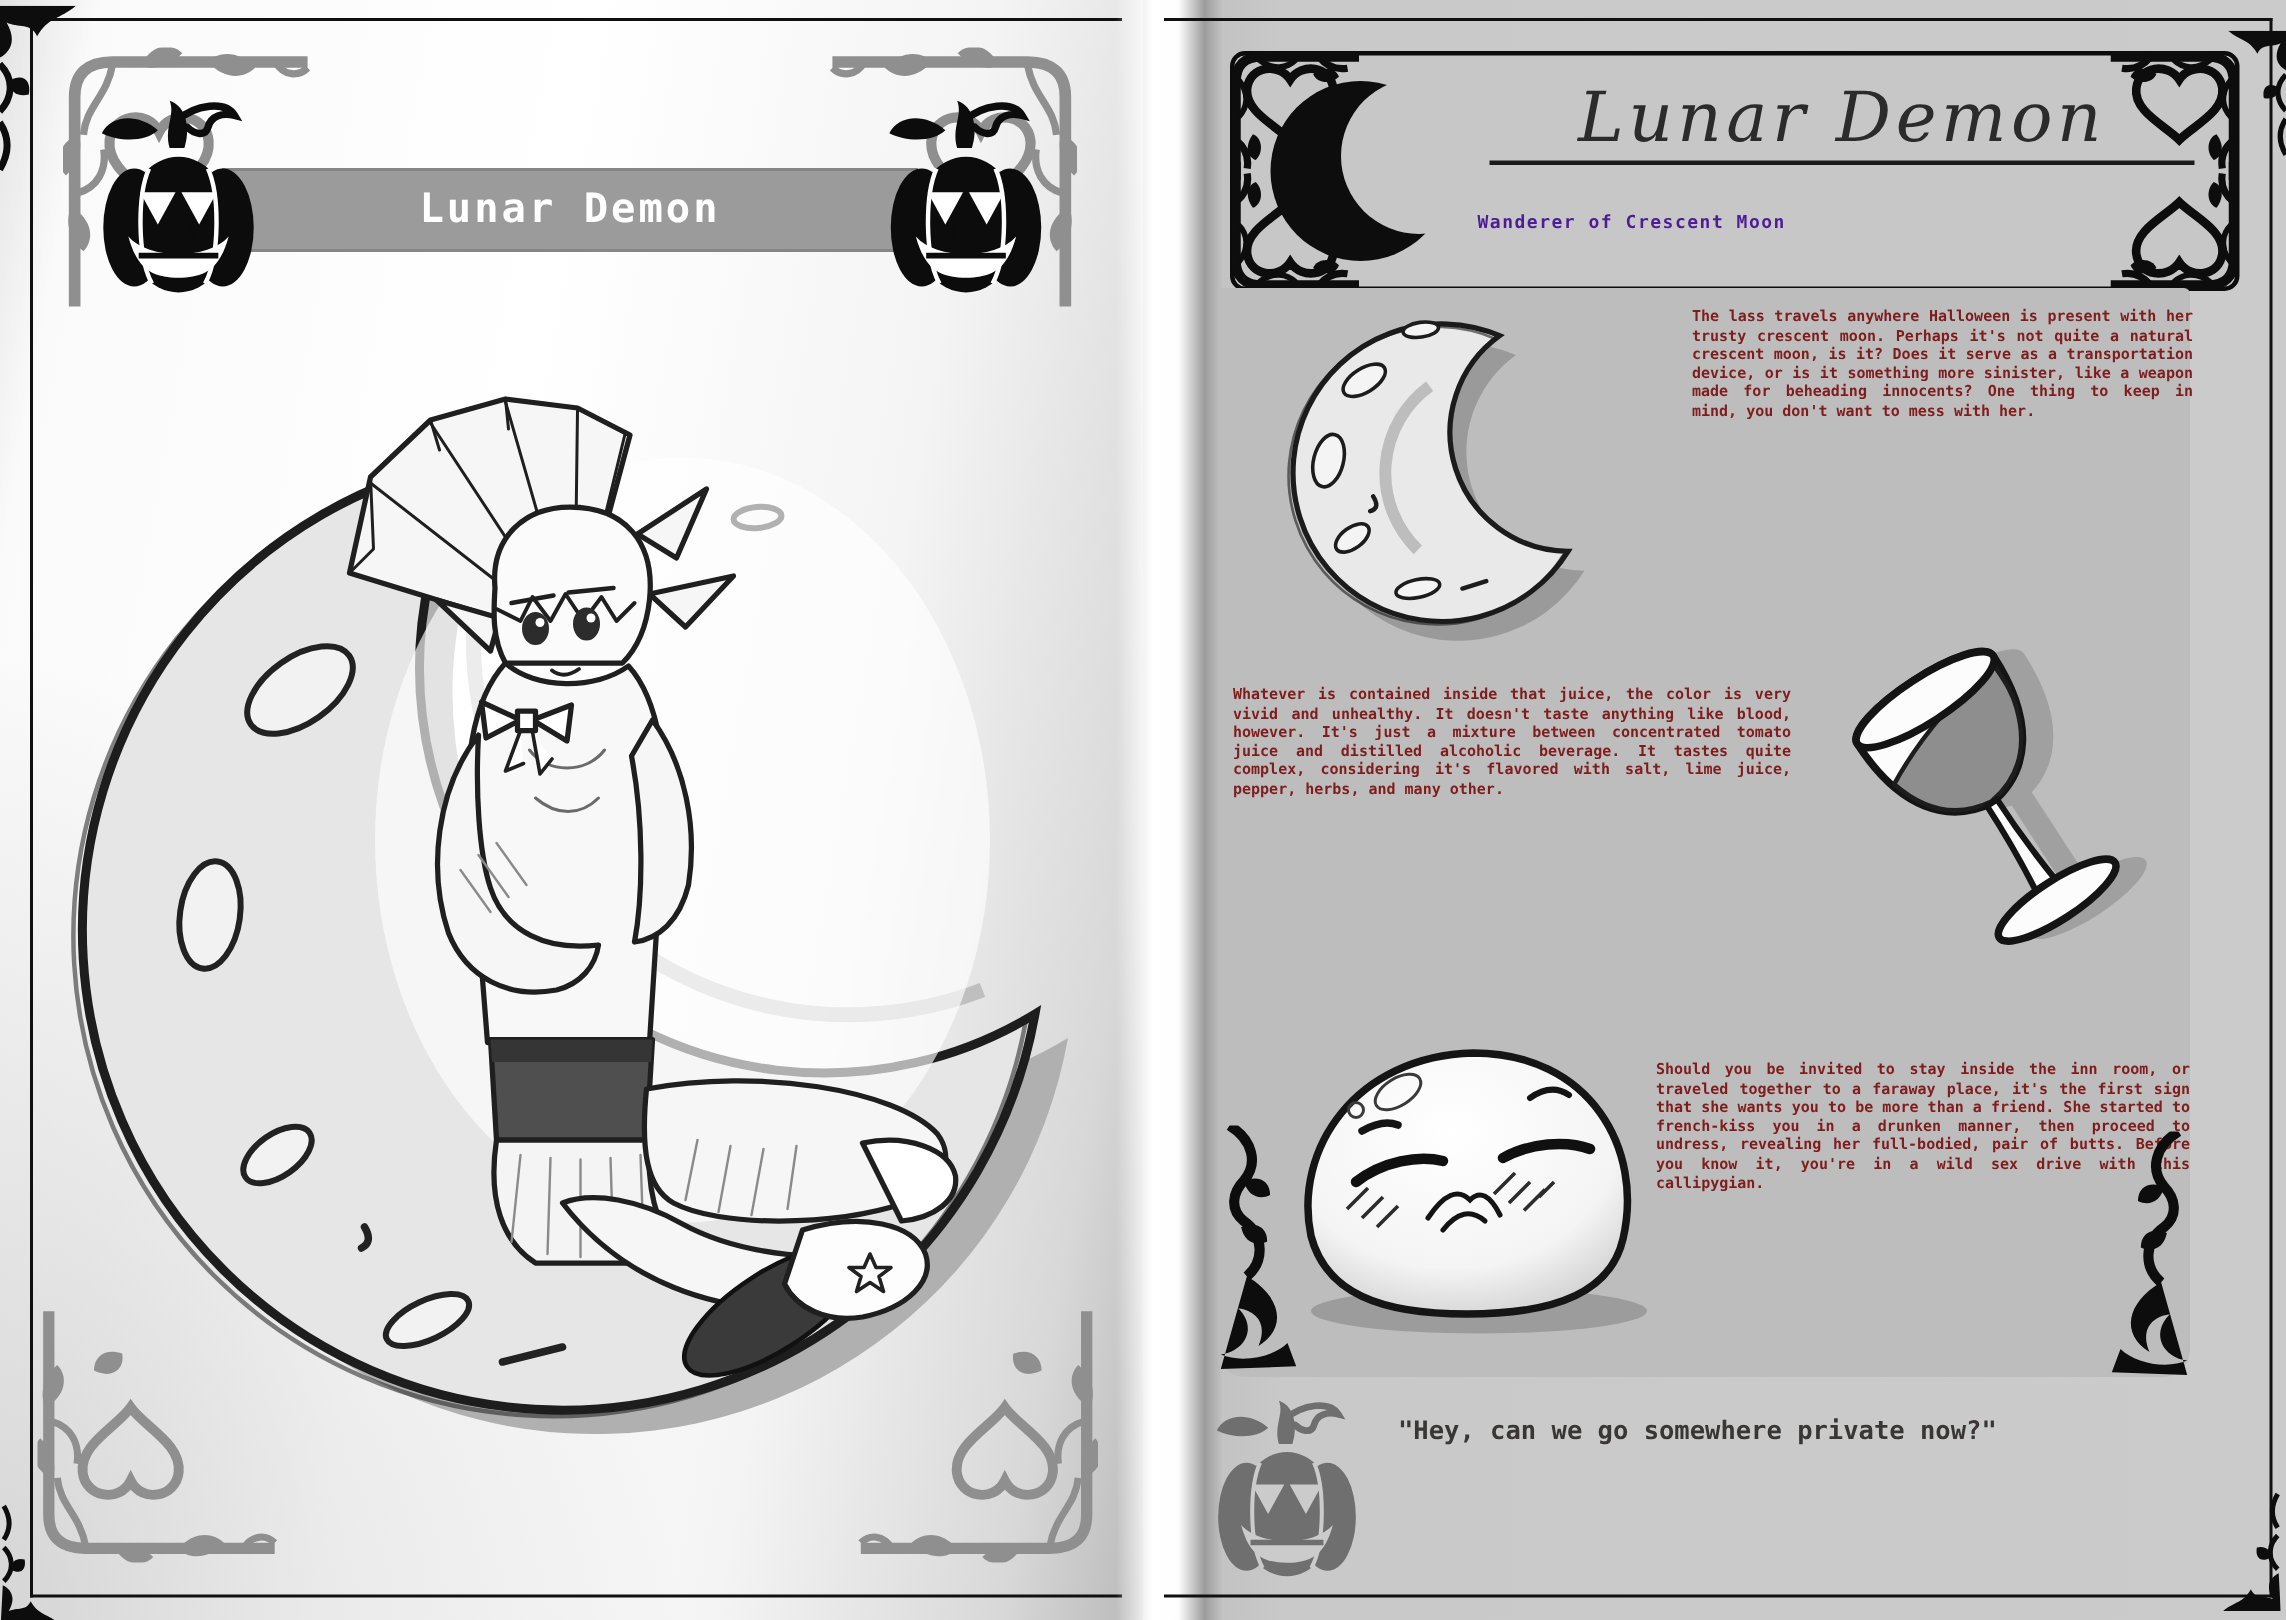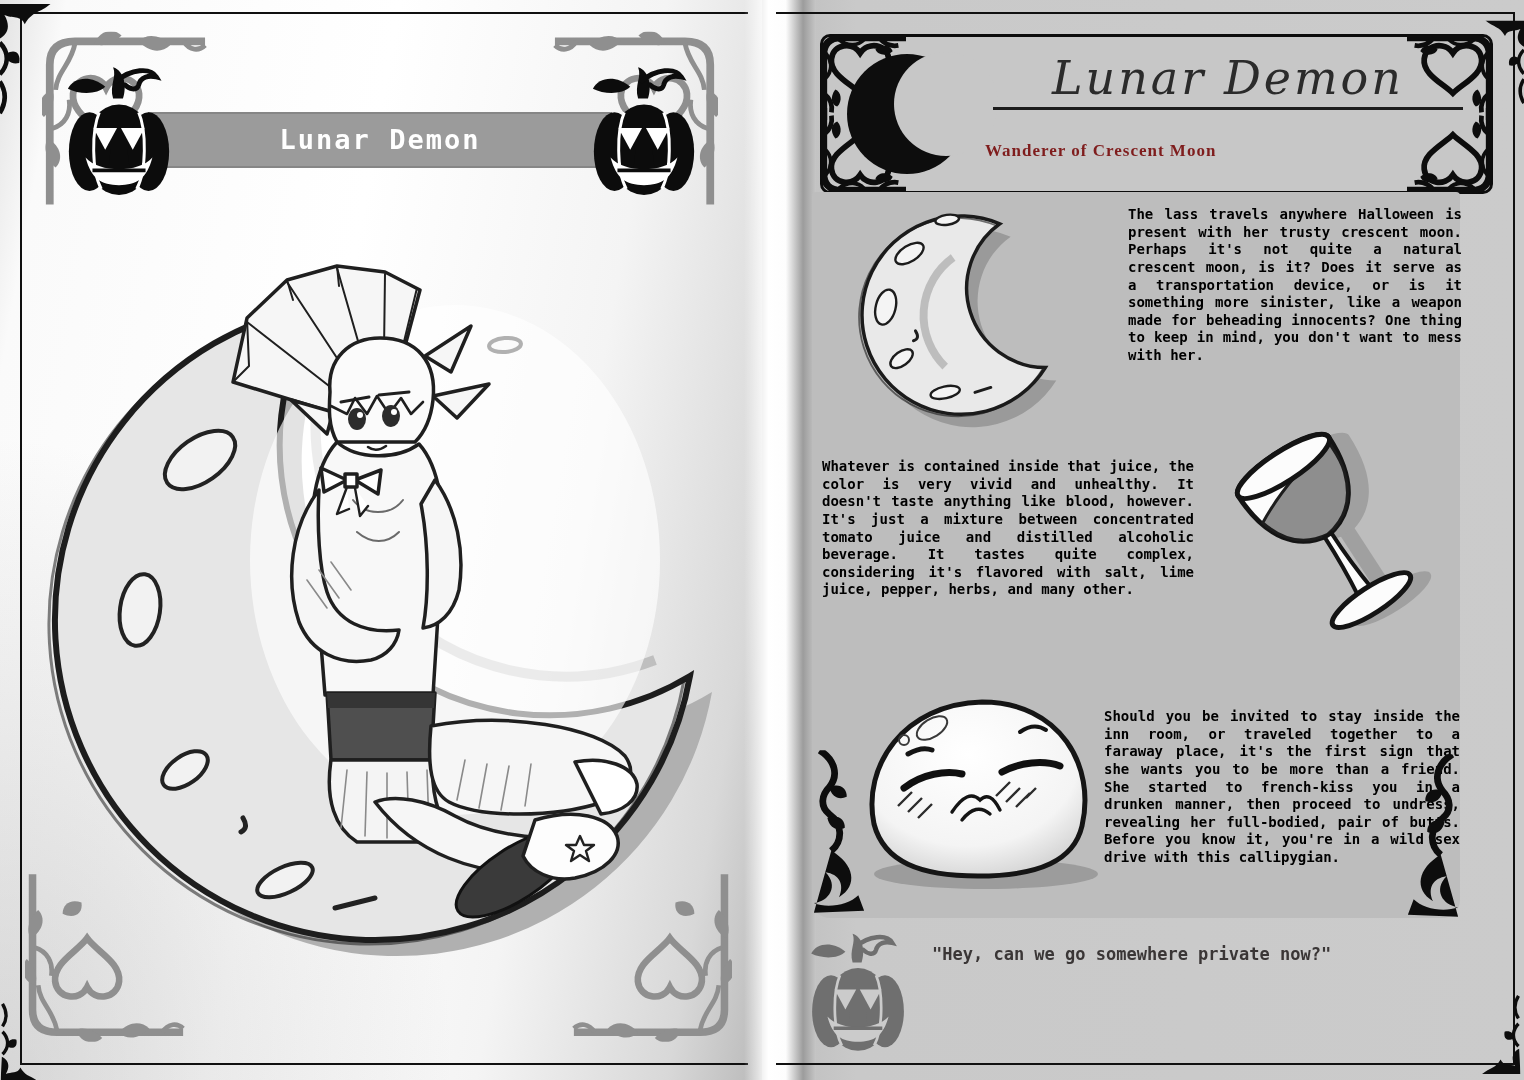--- a/index.html
+++ b/index.html
@@ -26,25 +26,25 @@
 
   .header-box { position:absolute; left:4px; top:34px; width:667px; height:154px;
     background:#c7c7c7; border:3px solid #0c0c0c; border-radius:10px; }
   .content-box { position:absolute; left:-4px; top:192px; width:648px; height:726px;
     background:#bdbdbd; border-radius:4px 4px 18px 18px; }
 
   .script-title { font-family:"DejaVu Serif", serif; font-style:italic; font-weight:normal;
     font-size:46px; letter-spacing:3px; color:#2b2b2b; white-space:nowrap; }
   .title-wrap { position:absolute; left:170px; top:14px; width:470px; text-align:center;
     border-bottom:3px solid #1c1c1c; padding-bottom:2px; }
-  .subtitle { position:absolute; left:162px; top:104px; font-weight:bold; font-size:17px;
-    letter-spacing:1px; color:#7f1d1d;font-family:Liberation Serif, serif; }
-
-  .para { position:absolute; font-weight:bold; font-size:14px; line-height:1.26;
-    text-align:justify; color:#000000; }
+  .subtitle { position:absolute; left:162px; top:104px; font-weight:bold; font-size:12px;
+    letter-spacing:1px; color:#4c1d95; }
+
+  .para { position:absolute; font-weight:bold; font-size:10px; line-height:1.26;
+    text-align:justify; color:#7f1d1d; }
   .quote { position:absolute; left:116px; top:944px; width:460px; font-weight:bold;
     font-size:17px; color:#3a3636; }
 
   
   .banner { position:absolute; left:148px; top:112px; width:464px; height:52px;
     background:#9b9b9b; border-top:2px solid #868686; border-bottom:2px solid #868686;
     text-align:center; line-height:52px; }
   .banner-text { font-weight:bold; font-size:27px; letter-spacing:2px; color:#ffffff; }
 
   .abs { position:absolute; }

